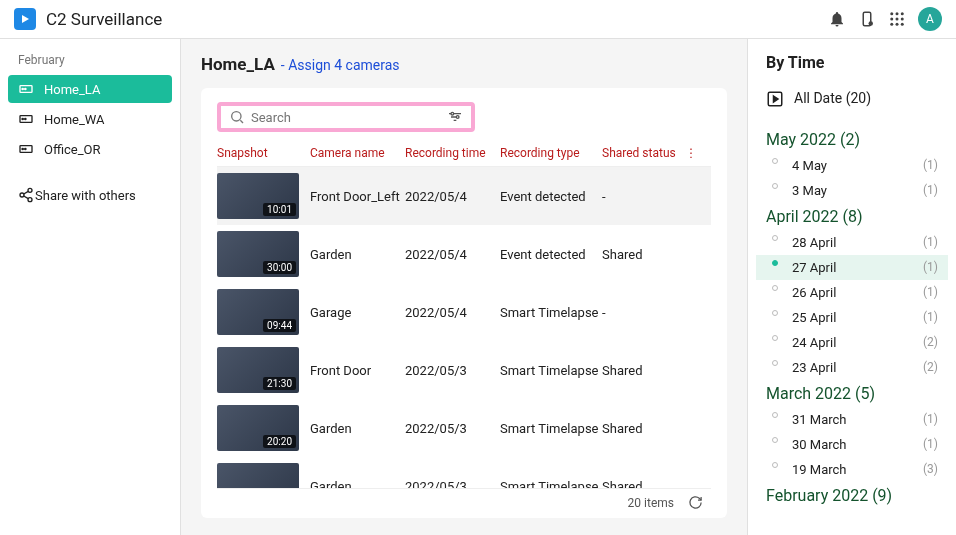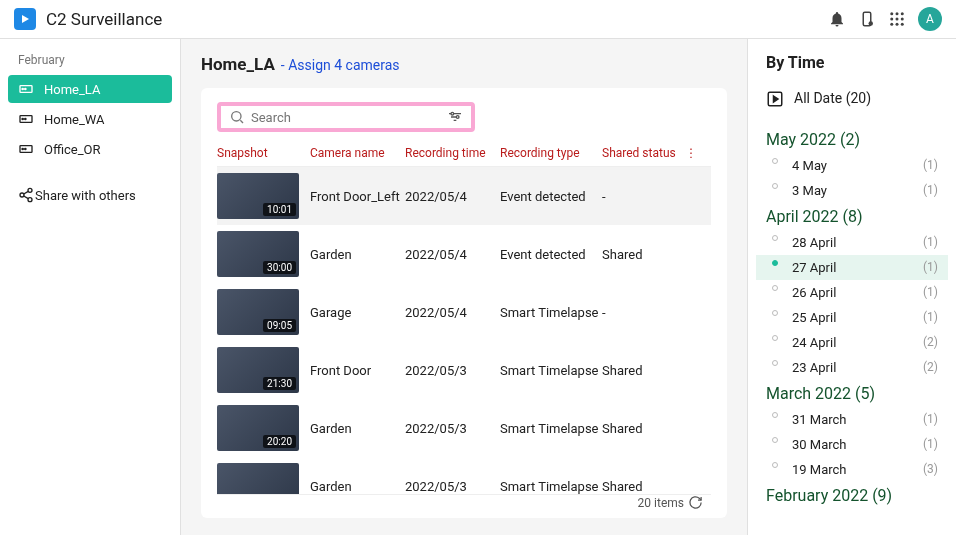--- a/index.html
+++ b/index.html
@@ -31,21 +31,21 @@
 .c-name{width:95px}
 .c-time{width:95px}
 .c-type{width:102px}
 .c-shared{width:80px}
 .c-more{width:15px;text-align:right}
 .tbody{flex:1;overflow-y:auto}
 .row{display:flex;align-items:center;padding:6px 0;font-size:13px}
 .row:first-child{background:#f3f3f3}
 .thumb{width:82px;height:46px;background:linear-gradient(135deg,#4a5568,#2d3748);border-radius:2px;position:relative;margin-right:11px}
 .dur{position:absolute;right:3px;bottom:3px;background:rgba(0,0,0,.7);color:#fff;font-size:10px;padding:1px 4px;border-radius:2px}
-.tfoot{display:flex;align-items:center;justify-content:flex-end;gap:4px;padding:0 8px 0;font-size:12px;color:#555;border-top:1px solid #eee}
+.tfoot{display:flex;align-items:center;justify-content:flex-end;gap:14px;padding:6px 8px 0;font-size:12px;color:#555;border-top:1px solid #eee}
 .right{width:209px;border-left:1px solid #e0e0e0;padding:14px 8px;overflow-y:auto}
 .rp-title{font-size:16px;font-weight:700;padding:0 10px 14px}
 .all-date{display:flex;align-items:flex-start;gap:10px;padding:4px 10px;font-size:14px;margin-bottom:14px;cursor:pointer}
 .month-head{font-size:16px;color:#14532d;padding:4px 10px}
 .date-row{display:flex;align-items:flex-start;padding:5px 10px 5px 16px;font-size:13px;cursor:pointer;position:relative}
 .date-row.sel{background:#e6f5ef}
 .dot{width:6px;height:6px;border:1px solid #bbb;border-radius:50%;margin-right:14px;background:#fff;z-index:1}
 .date-row.sel .dot{border-color:#1bbc9b;background:#1bbc9b}
 .date-label{flex:1}
 .date-count{color:#999;font-size:12px}
@@ -172,21 +172,21 @@
             <div class="thumb">
               <span class="dur">30:00</span>
             </div>
             <div class="c-name">Garden</div>
             <div class="c-time">2022/05/4</div>
             <div class="c-type">Event detected</div>
             <div class="c-shared">Shared</div>
           </div>
           <div class="row">
             <div class="thumb">
-              <span class="dur">09:05</span>
+              <span class="dur">09:44</span>
             </div>
             <div class="c-name">Garage</div>
             <div class="c-time">2022/05/4</div>
             <div class="c-type">Smart Timelapse</div>
             <div class="c-shared">-</div>
           </div>
           <div class="row">
             <div class="thumb">
               <span class="dur">21:30</span>
             </div>

